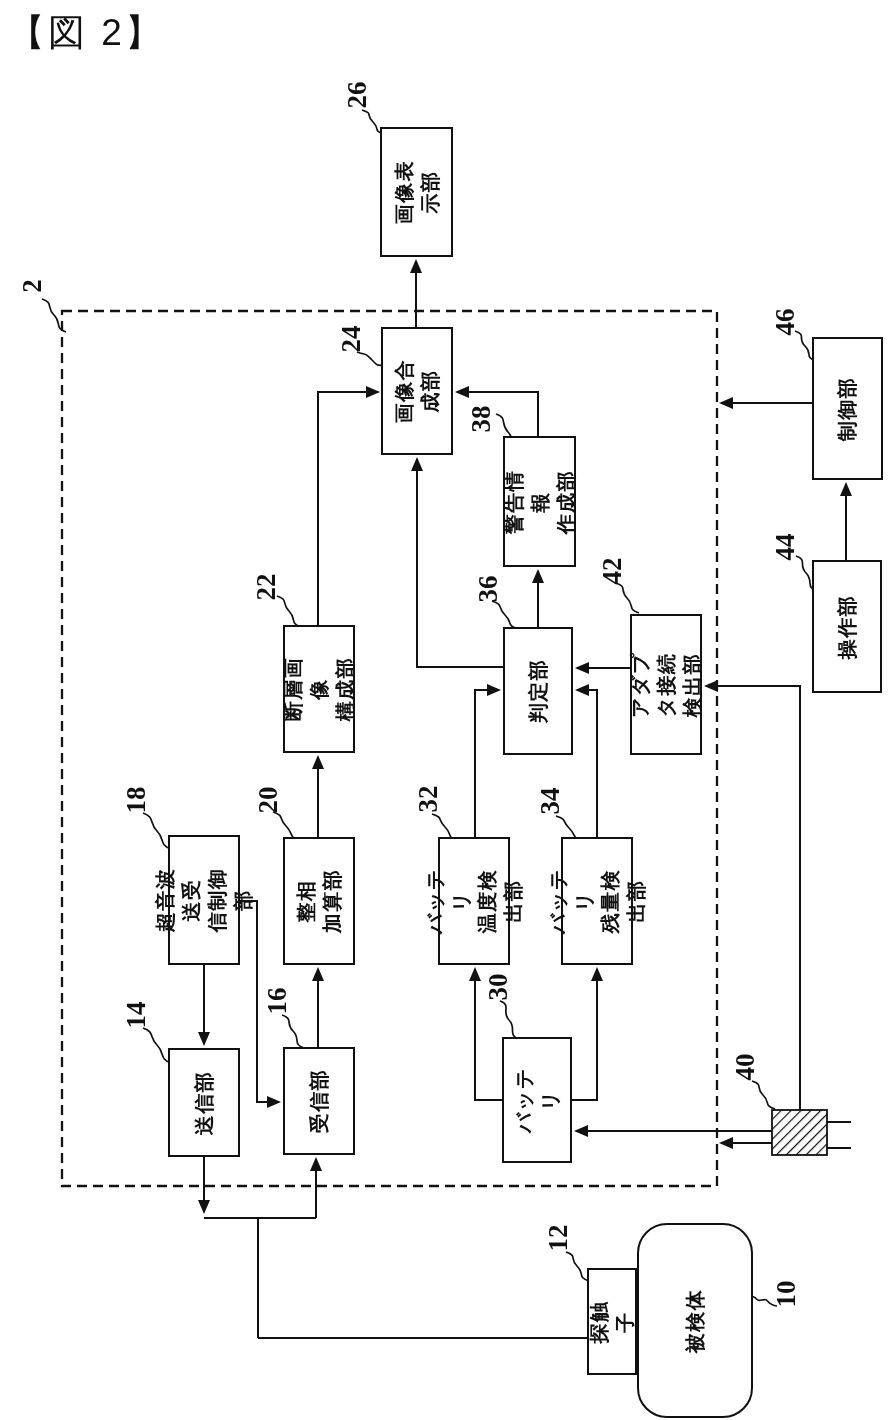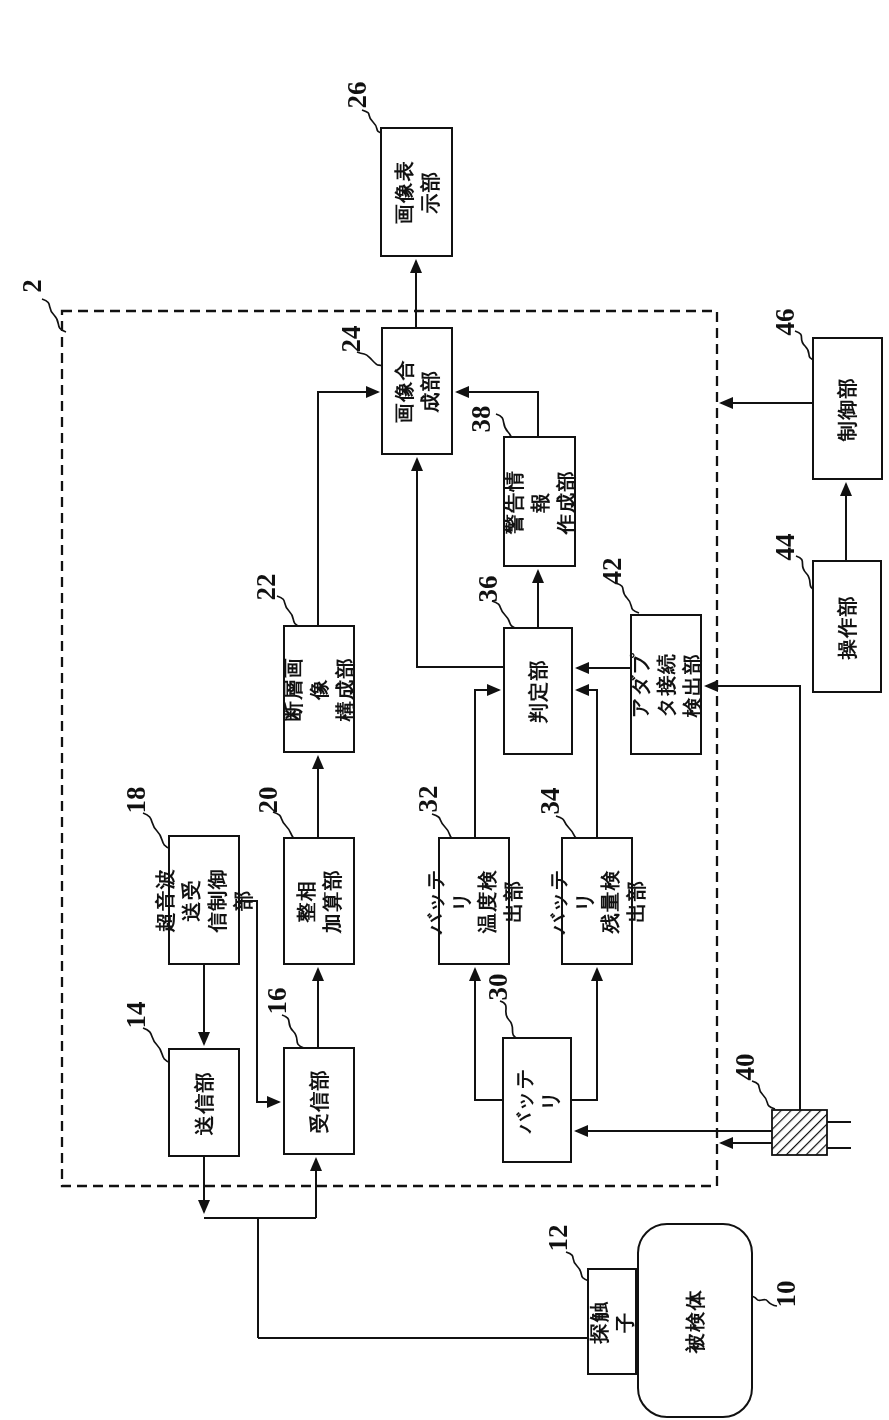--- a/index.html
+++ b/index.html
@@ -26,20 +26,21 @@
     position:absolute;z-index:3;transform:translate(-50%,-50%) rotate(-90deg);
     font-family:"Liberation Serif",serif;font-size:27px;font-weight:bold;color:#111;
     white-space:nowrap;
   }
 </style>
 </head>
 <body>
 
 <div class="canvas">
 
+  <div class="title">【図 2】</div>
 
   <svg class="layer" width="889" height="1420" viewBox="0 0 889 1420">
     <defs>
       <marker id="ah" markerUnits="userSpaceOnUse" markerWidth="14" markerHeight="12" refX="12" refY="6" orient="auto">
         <path d="M0 0 L14 6 L0 12 Z" fill="#111"></path>
       </marker>
       <pattern id="hp" width="7" height="7" patternUnits="userSpaceOnUse" patternTransform="rotate(45)">
         <rect width="7" height="7" fill="#fff"></rect>
         <line x1="0" y1="0" x2="0" y2="7" stroke="#111" stroke-width="2.4"></line>
       </pattern>

